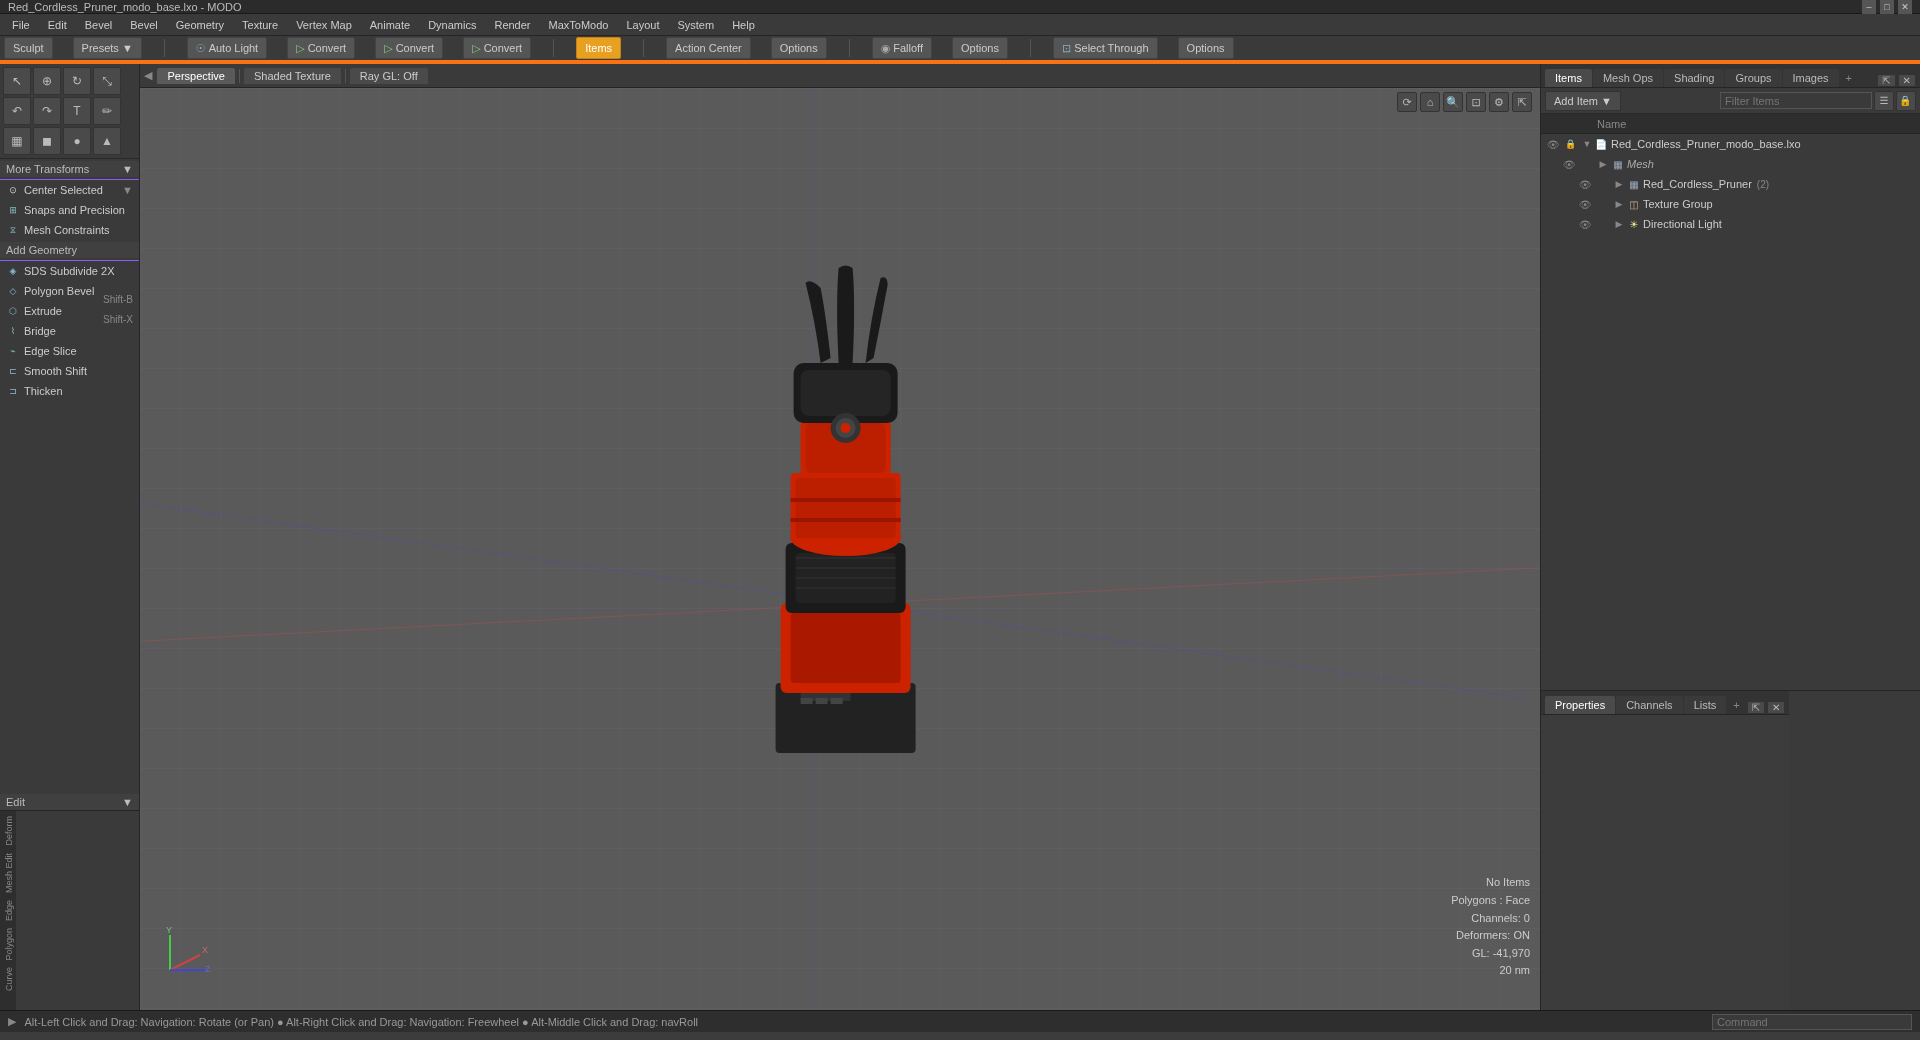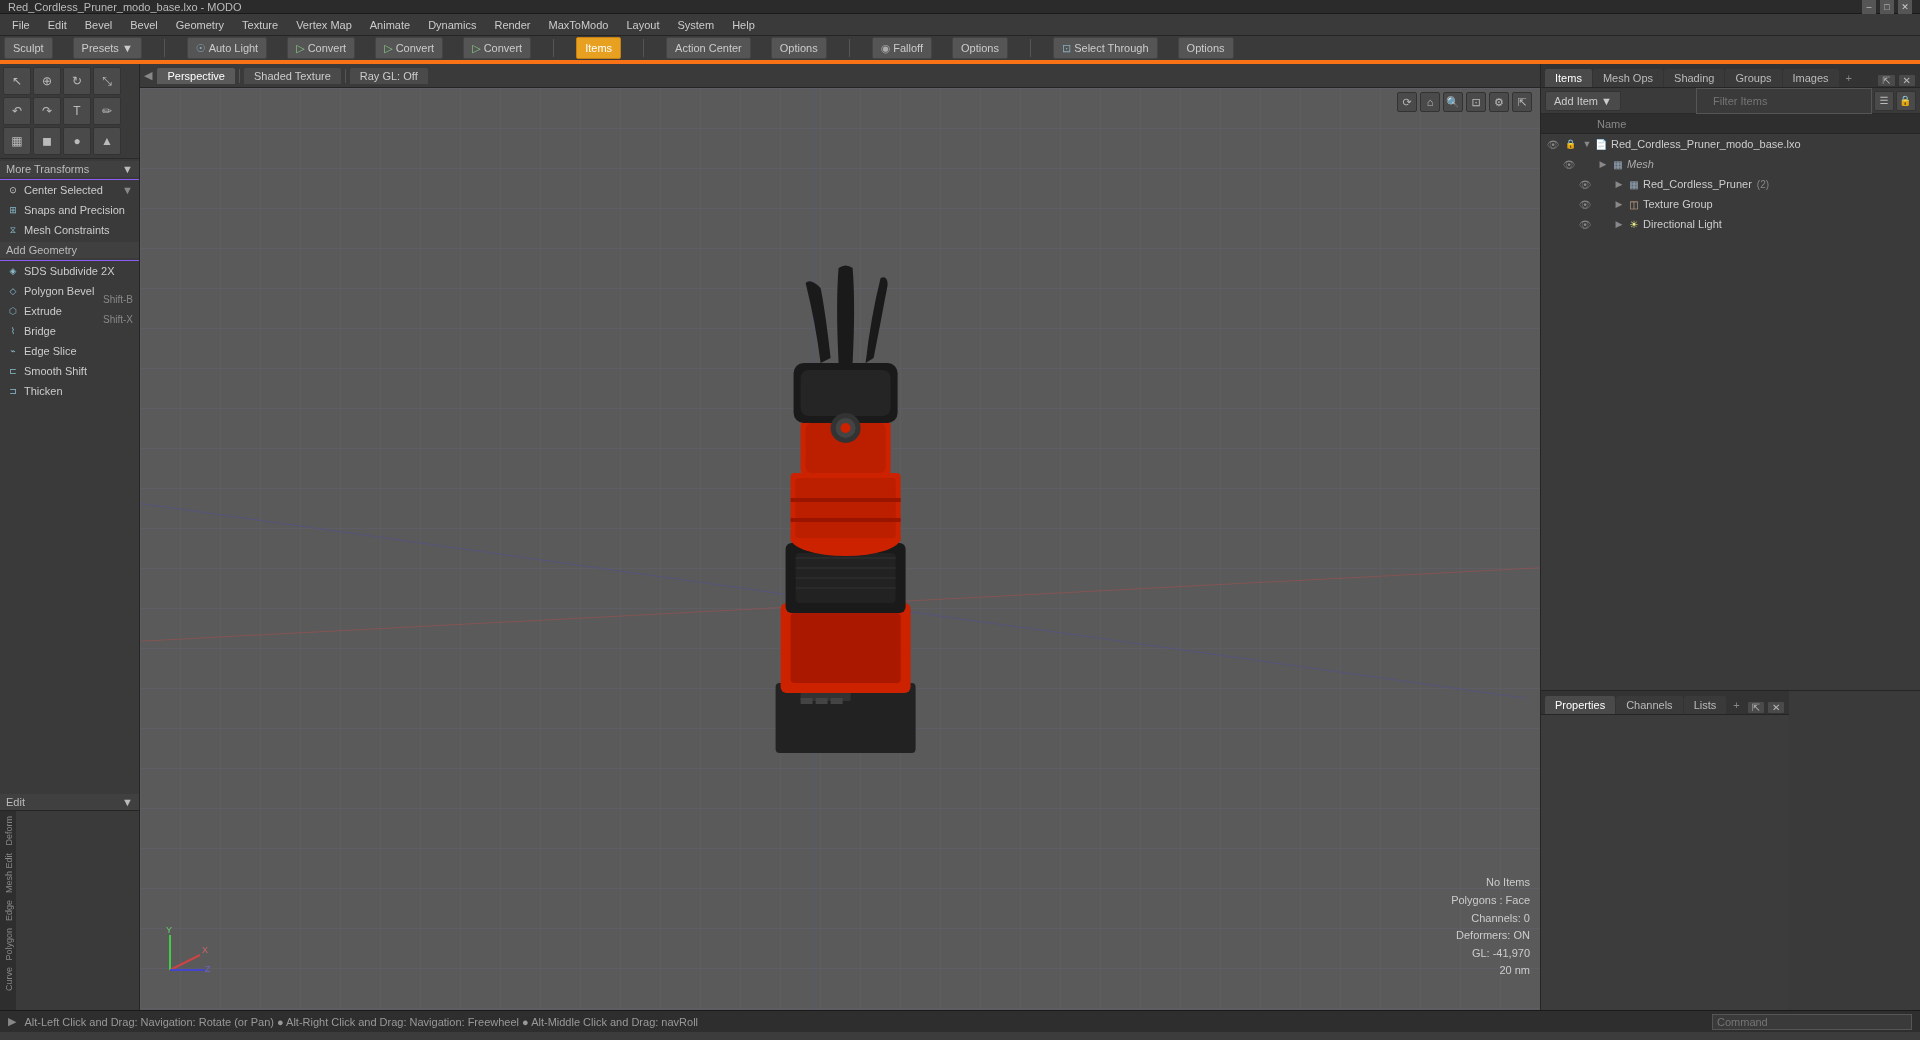--- a/index.html
+++ b/index.html
@@ -341,26 +341,26 @@
       padding: 0 8px;
       background: #4a4a4a;
       border: 1px solid #333;
       color: #ccc;
       font-size: 11px;
       cursor: pointer;
       border-radius: 2px;
     }
     .items-toolbar .filter-input {
       flex: 1;
-      height: 26px;
+      height: 17px;
       background: #3a3a3a;
       border: 1px solid #555;
       color: #ccc;
       font-size: 11px;
-      padding: 0 16px;
+      padding: 0 4px;
     }
     .items-toolbar-icon {
       width: 20px;
       height: 20px;
       background: #4a4a4a;
       border: 1px solid #333;
       cursor: pointer;
       display: flex;
       align-items: center;
       justify-content: center;

